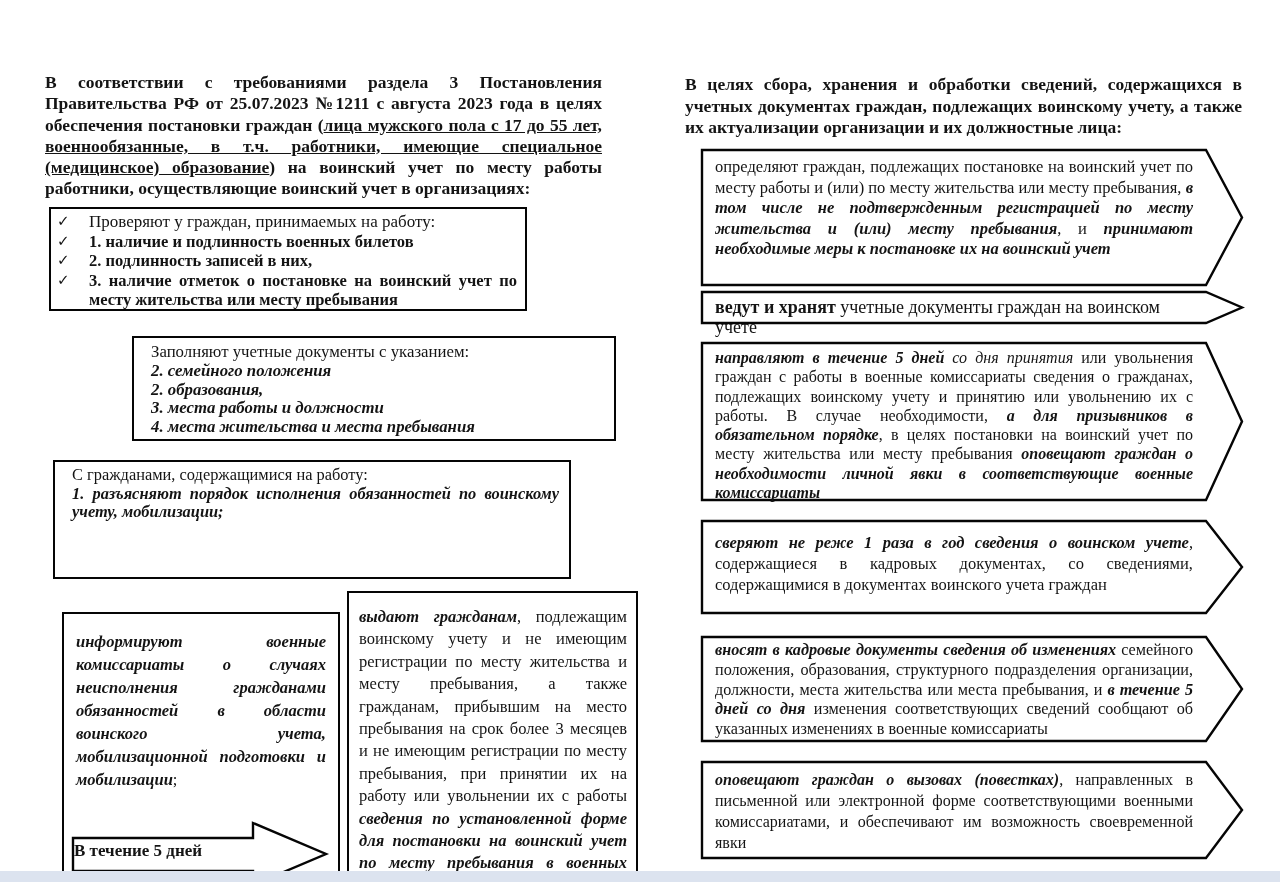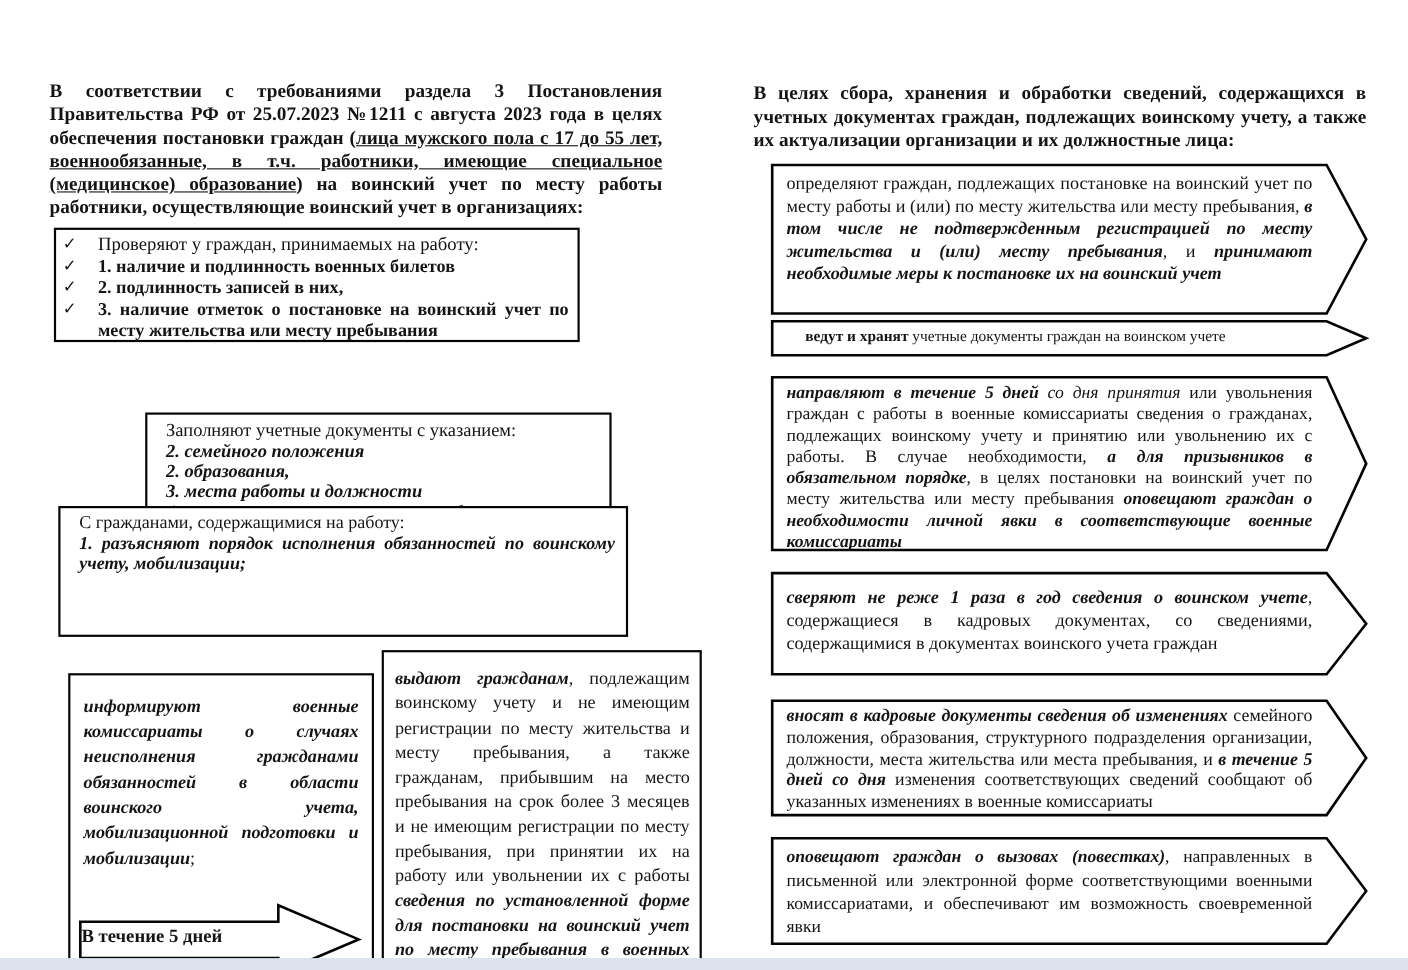--- a/index.html
+++ b/index.html
@@ -45,21 +45,21 @@
   <div class="chk emph">
     <span class="mark">✓</span>
     <span class="txt">2. подлинность записей в них,</span>
   </div>
   <div class="chk emph">
     <span class="mark">✓</span>
     <span class="txt">3. наличие отметок о постановке на воинский учет по месту жительства или месту пребывания</span>
   </div>
 </div>
 
-<div class="box" style="left:132px;top:336px;width:424px;height:105px;padding:5px 10px 4px 17px;font-size:16.8px;line-height:18.8px;margin-top:39px;">
+<div class="box" style="left:132px;top:336px;width:484px;height:105px;padding:5px 10px 4px 17px;font-size:16.8px;line-height:18.8px;">
   <div>Заполняют учетные документы с указанием:</div>
   <div class="bi-line">2. семейного положения</div>
   <div class="bi-line">2. образования,</div>
   <div class="bi-line">3. места работы и должности</div>
   <div class="bi-line">4. места жительства и места пребывания</div>
 </div>
 
 <div class="box" style="left:53px;top:460px;width:518px;height:119px;padding:4px 10px 3px 17px;font-size:16.4px;line-height:18.5px;">
   <div>С гражданами, содержащимися на работу:</div>
   <div class="bi-line jt">1. разъясняют порядок исполнения обязанностей по воинскому учету, мобилизации;</div>
@@ -83,21 +83,21 @@
   <svg class="arrow-svg" width="545" height="139" viewBox="0 0 545 139">
     <polygon points="2,2 506,2 542,69.5 506,137 2,137"></polygon>
   </svg>
   <div class="rarrow-text jt" style="padding:9px 52px 0 15px;font-size:16.5px;line-height:20.5px;"><span>определяют граждан, подлежащих постановке на воинский учет по месту работы и (или) по месту жительства или месту пребывания, </span><span class="seg-bi">в том числе не подтвержденным регистрацией по месту жительства и (или) месту пребывания</span><span>, и </span><span class="seg-bi">принимают необходимые меры к постановке их на воинский учет</span></div>
 </div>
 
 <div class="rarrow" style="top:290px;height:35px;">
   <svg class="arrow-svg" width="545" height="35" viewBox="0 0 545 35">
     <polygon points="2,2 506,2 542,17.5 506,33 2,33"></polygon>
   </svg>
-  <div class="rarrow-text" style="padding:7px 52px 0 32px;font-size:14px;line-height:20px;"><span class="seg-b">ведут и хранят</span><span> учетные документы граждан на воинском учете</span></div>
+  <div class="rarrow-text" style="padding:7px 52px 0 15px;font-size:18px;line-height:20px;"><span class="seg-b">ведут и хранят</span><span> учетные документы граждан на воинском учете</span></div>
 </div>
 
 <div class="rarrow" style="top:341px;height:161px;">
   <svg class="arrow-svg" width="545" height="161" viewBox="0 0 545 161">
     <polygon points="2,2 506,2 542,80.5 506,159 2,159"></polygon>
   </svg>
   <div class="rarrow-text jt" style="padding:7px 52px 0 15px;font-size:16px;line-height:19.3px;"><span class="seg-bi">направляют в течение 5 дней</span><span class="seg-i"> со дня принятия</span><span> или увольнения граждан с работы в военные комиссариаты сведения о гражданах, подлежащих воинскому учету и принятию или увольнению их с работы. В случае необходимости, </span><span class="seg-bi">а для призывников в обязательном порядке</span><span>, в целях постановки на воинский учет по месту жительства или месту пребывания </span><span class="seg-bi">оповещают граждан о необходимости личной явки в соответствующие военные комиссариаты</span></div>
 </div>
 
 <div class="rarrow" style="top:519px;height:96px;">

